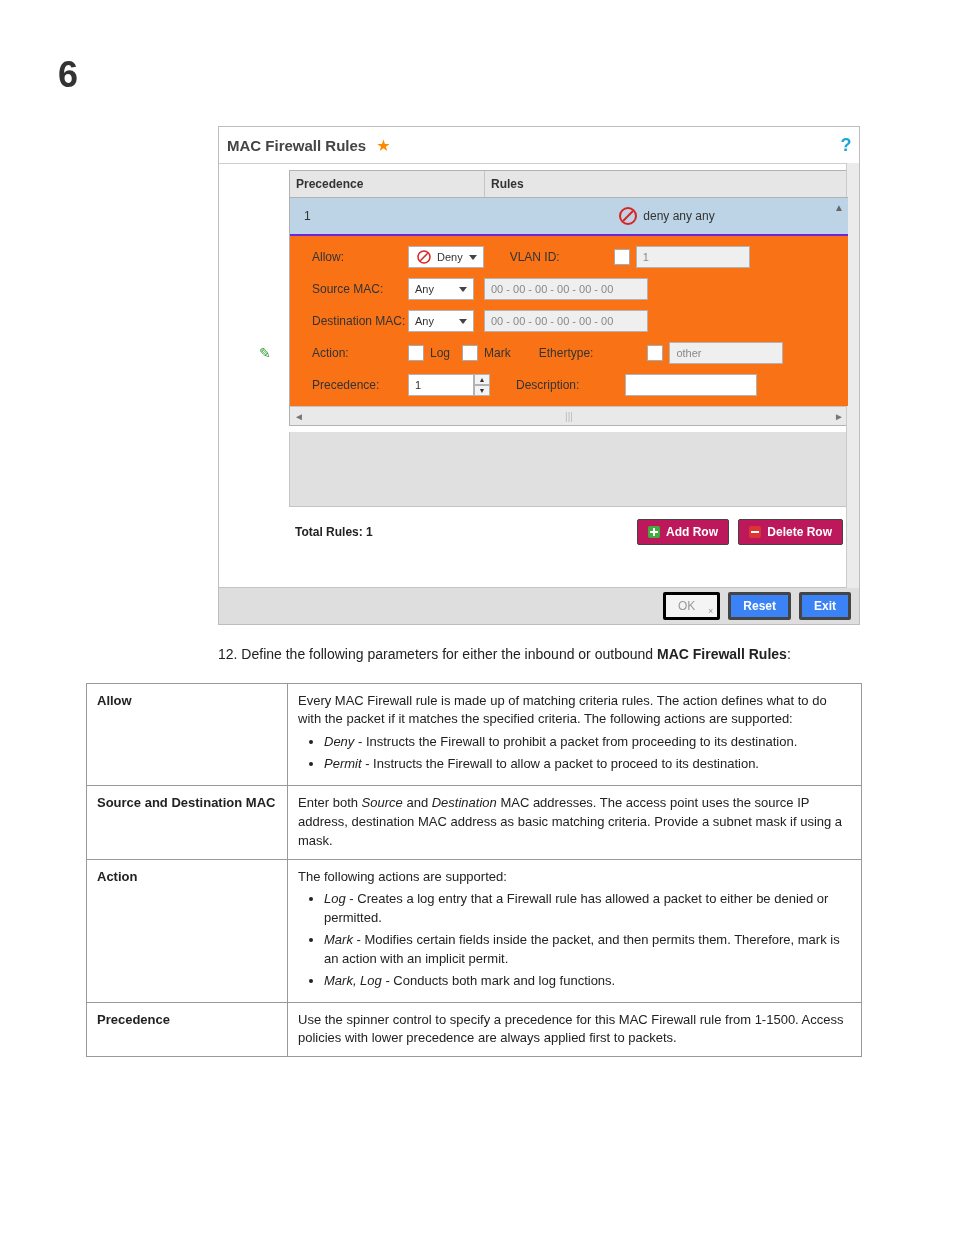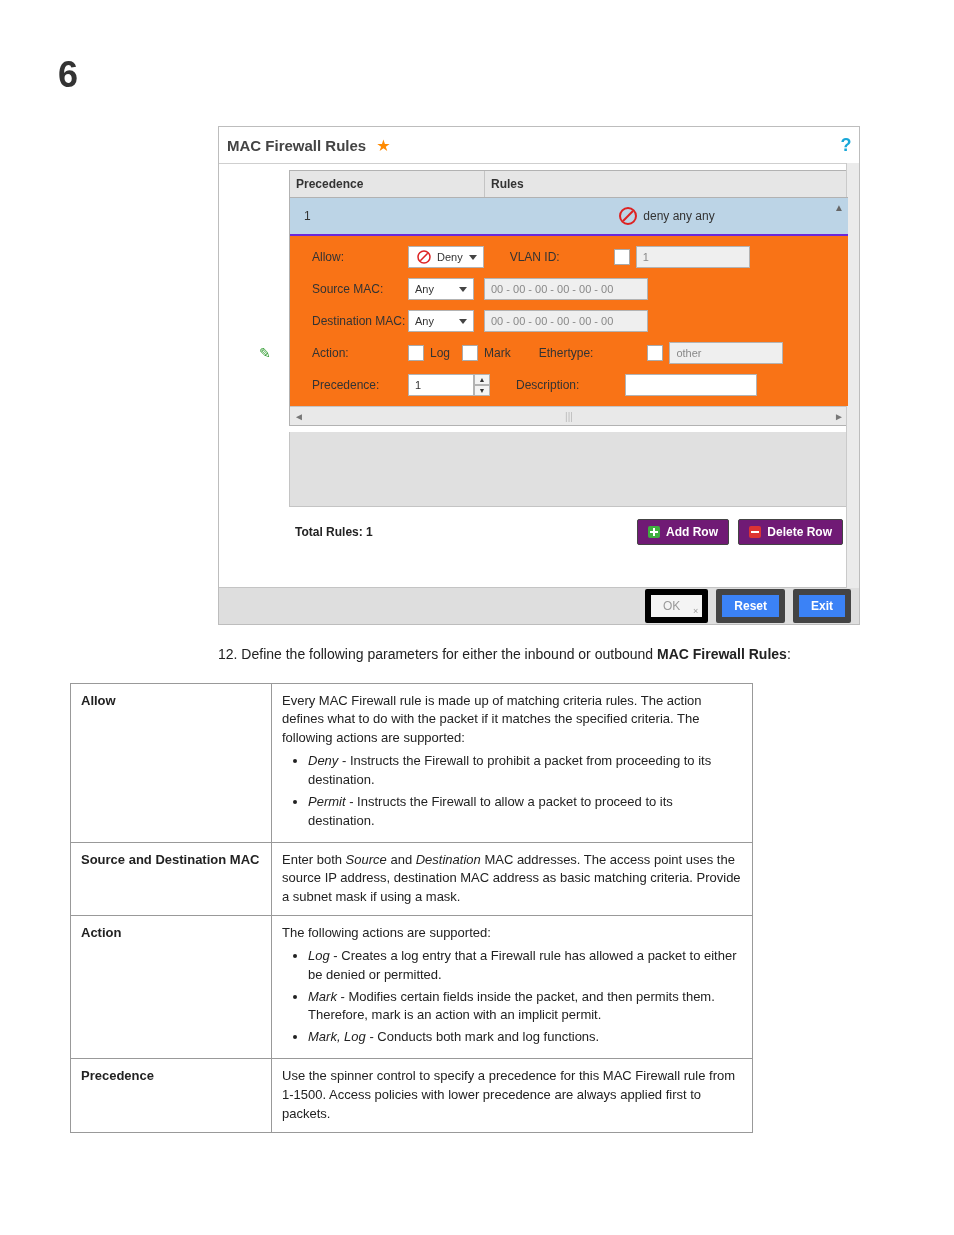--- a/index.html
+++ b/index.html
@@ -33,37 +33,37 @@
   .lab2{font-size:12px;color:#333;}
   .pencil{position:absolute;left:40px;top:218px;color:#2e9a2e;font-size:14px;transform:rotate(0deg);}
   .stepper{display:inline-flex;align-items:stretch;}
   .stepin{background:#fff;border:1px solid #b3b3b3;height:20px;width:52px;font-size:11px;padding:0 6px;display:inline-flex;align-items:center;color:#333;}
   .stepbtns{display:flex;flex-direction:column;width:16px;}
   .stepbtns span{flex:1;border:1px solid #b3b3b3;background:#f3f3f3;display:flex;align-items:center;justify-content:center;font-size:7px;color:#333;}
   .hscroll{height:18px;background:#e9e9e9;border-top:1px solid #c4c4c4;display:flex;align-items:center;justify-content:space-between;padding:0 4px;font-size:10px;color:#777;}
   .midgap{margin:6px 10px 0 70px;height:74px;background:#e0e0e0;border:1px solid #c4c4c4;border-top:none;}
   .tfoot{margin:0 10px 0 70px;display:flex;align-items:center;justify-content:space-between;padding:12px 6px;font-size:12px;}
   .tfoot .tot{font-weight:bold;}
-  .btn{display:inline-flex;align-items:center;gap:6px;background:#701a75;color:#fff;font-size:12px;font-weight:bold;padding:5px 10px;border-radius:2px;border:1px solid #444;}
+  .btn{display:inline-flex;align-items:center;gap:6px;background:#be185d;color:#fff;font-size:12px;font-weight:bold;padding:5px 10px;border-radius:2px;border:1px solid #444;}
   .plus{display:inline-block;width:12px;height:12px;background:#3fae3f;position:relative;border-radius:2px;}
   .plus::before,.plus::after{content:"";position:absolute;background:#fff;}
   .plus::before{left:5px;top:2px;width:2px;height:8px;}
   .plus::after{top:5px;left:2px;height:2px;width:8px;}
   .minus{display:inline-block;width:12px;height:12px;background:#d33;position:relative;border-radius:2px;}
   .minus::after{content:"";position:absolute;top:5px;left:2px;height:2px;width:8px;background:#fff;}
   .dbar{height:36px;background:#dedede;border-top:1px solid #c4c4c4;display:flex;align-items:center;justify-content:flex-end;gap:8px;padding:0 8px;margin-top:30px;}
-  .dbtn{font-size:12px;padding:4px 12px;border:6px solid #000000;border-radius:2px;}
+  .dbtn{font-size:12px;padding:4px 12px;border:3px solid #000000;border-radius:2px;}
   .dbtn.ok{background:#f4f4f4;color:#9a9a9a;position:relative;padding-right:22px;}
   .dbtn.ok .x{position:absolute;right:4px;bottom:1px;font-size:9px;color:#999;}
   .dbtn.dark{background:#3b82f6;color:#fff;font-weight:bold;border-color:#444;}
   .figline{margin:12px 0 0 170px;font-size:13px;display:flex;gap:18px;}
   .figlab{font-family:"Franklin Gothic Medium","Arial Narrow",Arial,sans-serif;font-weight:700;}
   .step{margin:20px 0 0 170px;font-size:14px;line-height:1.4;}
   .step b{font-weight:bold;}
-  table.desc{margin:18px 0 0 22px;border-collapse:collapse;width:683px;font-size:13px;}
+  table.desc{margin:18px 0 0 38px;border-collapse:collapse;width:776px;font-size:13px;}
   table.desc td{border:1px solid #999;padding:8px 10px;vertical-align:top;line-height:1.45;}
   table.desc td.k{width:180px;font-weight:bold;}
   table.desc ul{margin:4px 0 0 0;padding-left:26px;}
   table.desc li{margin-bottom:3px;}
   em{font-style:italic;}
   .sbar{position:absolute;right:0;top:36px;bottom:36px;width:12px;background:#ebebeb;border-left:1px solid #cacaca;}
 </style>
 </head>
 <body>
 

